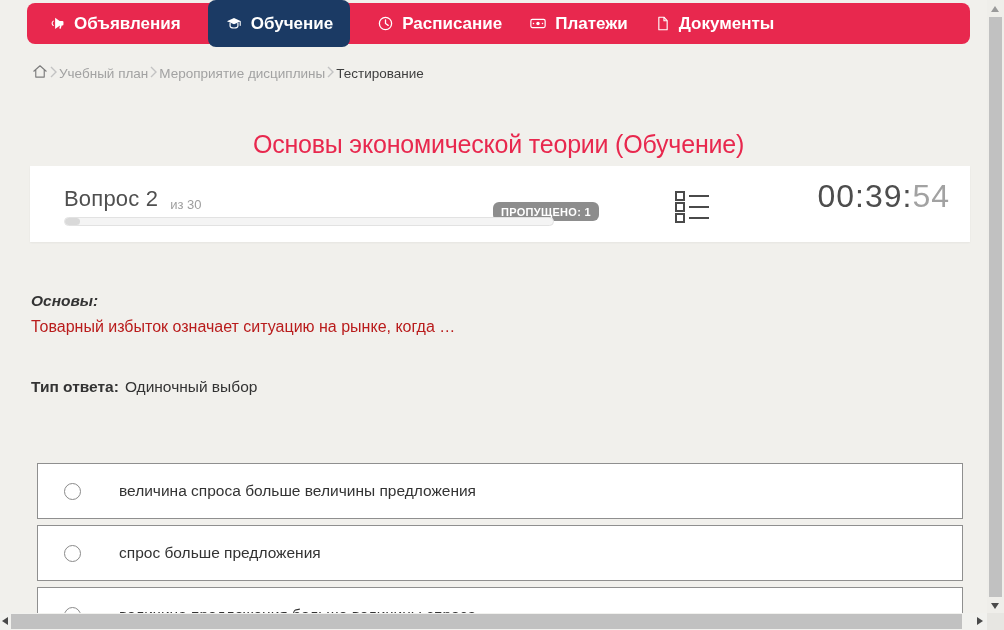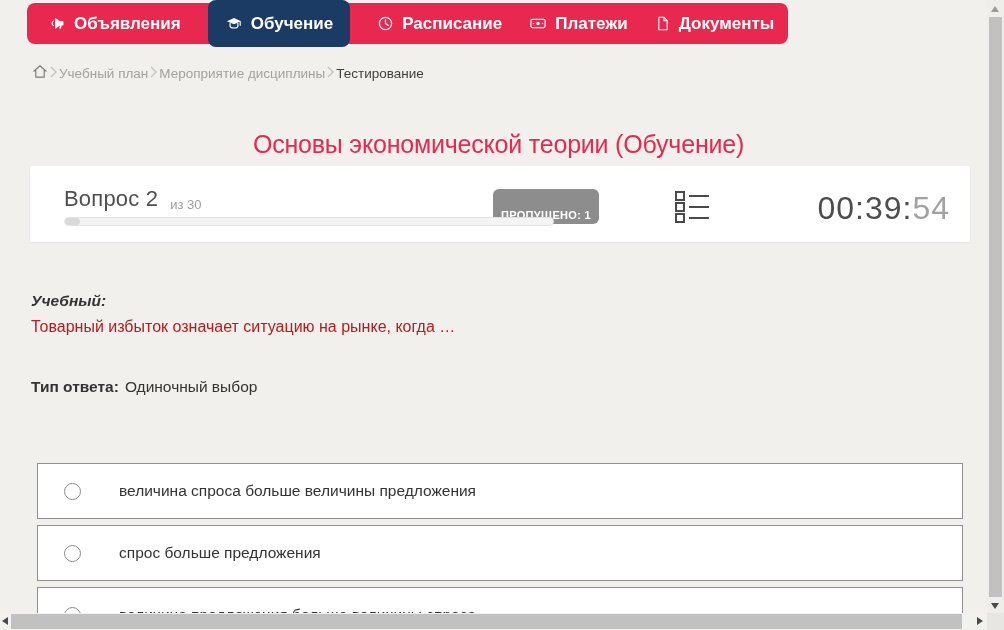--- a/index.html
+++ b/index.html
@@ -1,21 +1,21 @@
 <!DOCTYPE html>
 <html><head>
 <meta charset="utf-8">
 <style>
   html,body{margin:0;padding:0}
   body{width:1004px;height:630px;overflow:hidden;background:#f1f0ec;
        font-family:"Liberation Sans",sans-serif;position:relative}
   .screen{position:absolute;inset:0;width:1004px;height:630px;overflow:hidden}
 
   
-  .topnav{position:absolute;left:27px;top:3px;width:761px;height:41px;background:#e8284e;
+  .topnav{position:absolute;left:27px;top:3px;width:943px;height:41px;background:#e8284e;
           border-radius:8px;display:flex;align-items:center;gap:27px;
           padding:0 22px;box-sizing:border-box}
   .nav-item{display:flex;align-items:center;gap:8px;color:#fff;font-weight:bold;
             font-size:17px;white-space:nowrap;cursor:pointer}
   .nav-item.active{background:#1b3a64;height:47px;margin:-3px 0;border-radius:8px;padding:0 17px}
   .nav-item svg{display:block}
 
   
   .breadcrumb{position:absolute;left:32px;top:61px;height:24px;display:flex;
               align-items:center;gap:2px;font-size:13.5px}
@@ -26,27 +26,27 @@
   
   .page-title{position:absolute;left:27px;top:113px;width:943px;text-align:center;
               color:#e8284e;font-size:25px;font-weight:normal;letter-spacing:-.2px}
 
   
   .qcard{position:absolute;left:30px;top:166px;width:940px;height:76px;background:#ffffff;
          box-shadow:0 1px 2px rgba(0,0,0,.05)}
   .qtitle{position:absolute;left:34px;top:20px;display:flex;align-items:flex-end;gap:12px}
   .qtitle .qnum{font-size:22px;color:#4f4f4f;letter-spacing:.2px}
   .qtitle .qof{font-size:13px;color:#9e9e9e}
-  .skip-badge{position:absolute;left:463px;top:23px;background:#8d8d8d;color:#fff;
-              font-size:11px;font-weight:bold;padding:20px 8px 3px;border-radius:6px;letter-spacing:.3px}
+  .skip-badge{position:absolute;left:463px;top:36px;background:#8d8d8d;color:#fff;
+              font-size:11px;font-weight:bold;padding:4px 8px 3px;border-radius:6px;letter-spacing:.3px}
   .progress{position:absolute;left:34px;top:51px;width:488px;height:7px;background:#f4f4f4;
             border:1px solid #e2e2e2;border-radius:5px;overflow:hidden}
   .progress-fill{height:100%;background:#d9d9d9;border-radius:5px;width:3%}
   .qlist-icon{position:absolute;left:645px;top:24px;cursor:pointer}
-  .qtimer{position:absolute;right:20px;top:24px;font-size:32px;color:#4d4d4d;letter-spacing:1px}
+  .qtimer{position:absolute;right:20px;top:12px;font-size:32px;color:#4d4d4d;letter-spacing:1px}
   .qtimer .secs{color:#a2a2a2}
 
   
   .q-label{position:absolute;left:31px;top:292px;font-size:15.5px;font-weight:bold;
            font-style:italic;color:#333}
   .q-text{position:absolute;left:31px;top:318px;font-size:16px;color:#b91c1c}
   .q-type{position:absolute;left:31px;top:378px;font-size:15.5px;color:#333}
   .q-type .t-label{font-weight:bold;margin-right:6px}
 
   
@@ -179,21 +179,21 @@
           <rect x="1" y="24" width="8" height="8"></rect>
             <line x1="14" y1="28" x2="34" y2="28"></line>
         </g>
       </svg>
     </span>
     <div class="qtimer">
       <span>00:39:</span><span class="secs">54</span>
     </div>
   </div>
 
-  <div class="q-label">Учебный:</div>
+  <div class="q-label">Основы:</div>
   <div class="q-text">Товарный избыток означает ситуацию на рынке, когда …</div>
   <div class="q-type">
     <span class="t-label">Тип ответа:</span><span>Одиночный выбор</span>
   </div>
 
   <div class="options">
     <div class="option">
       <span class="radio"></span>
       <span class="option-label">величина спроса больше величины предложения</span>
     </div>

